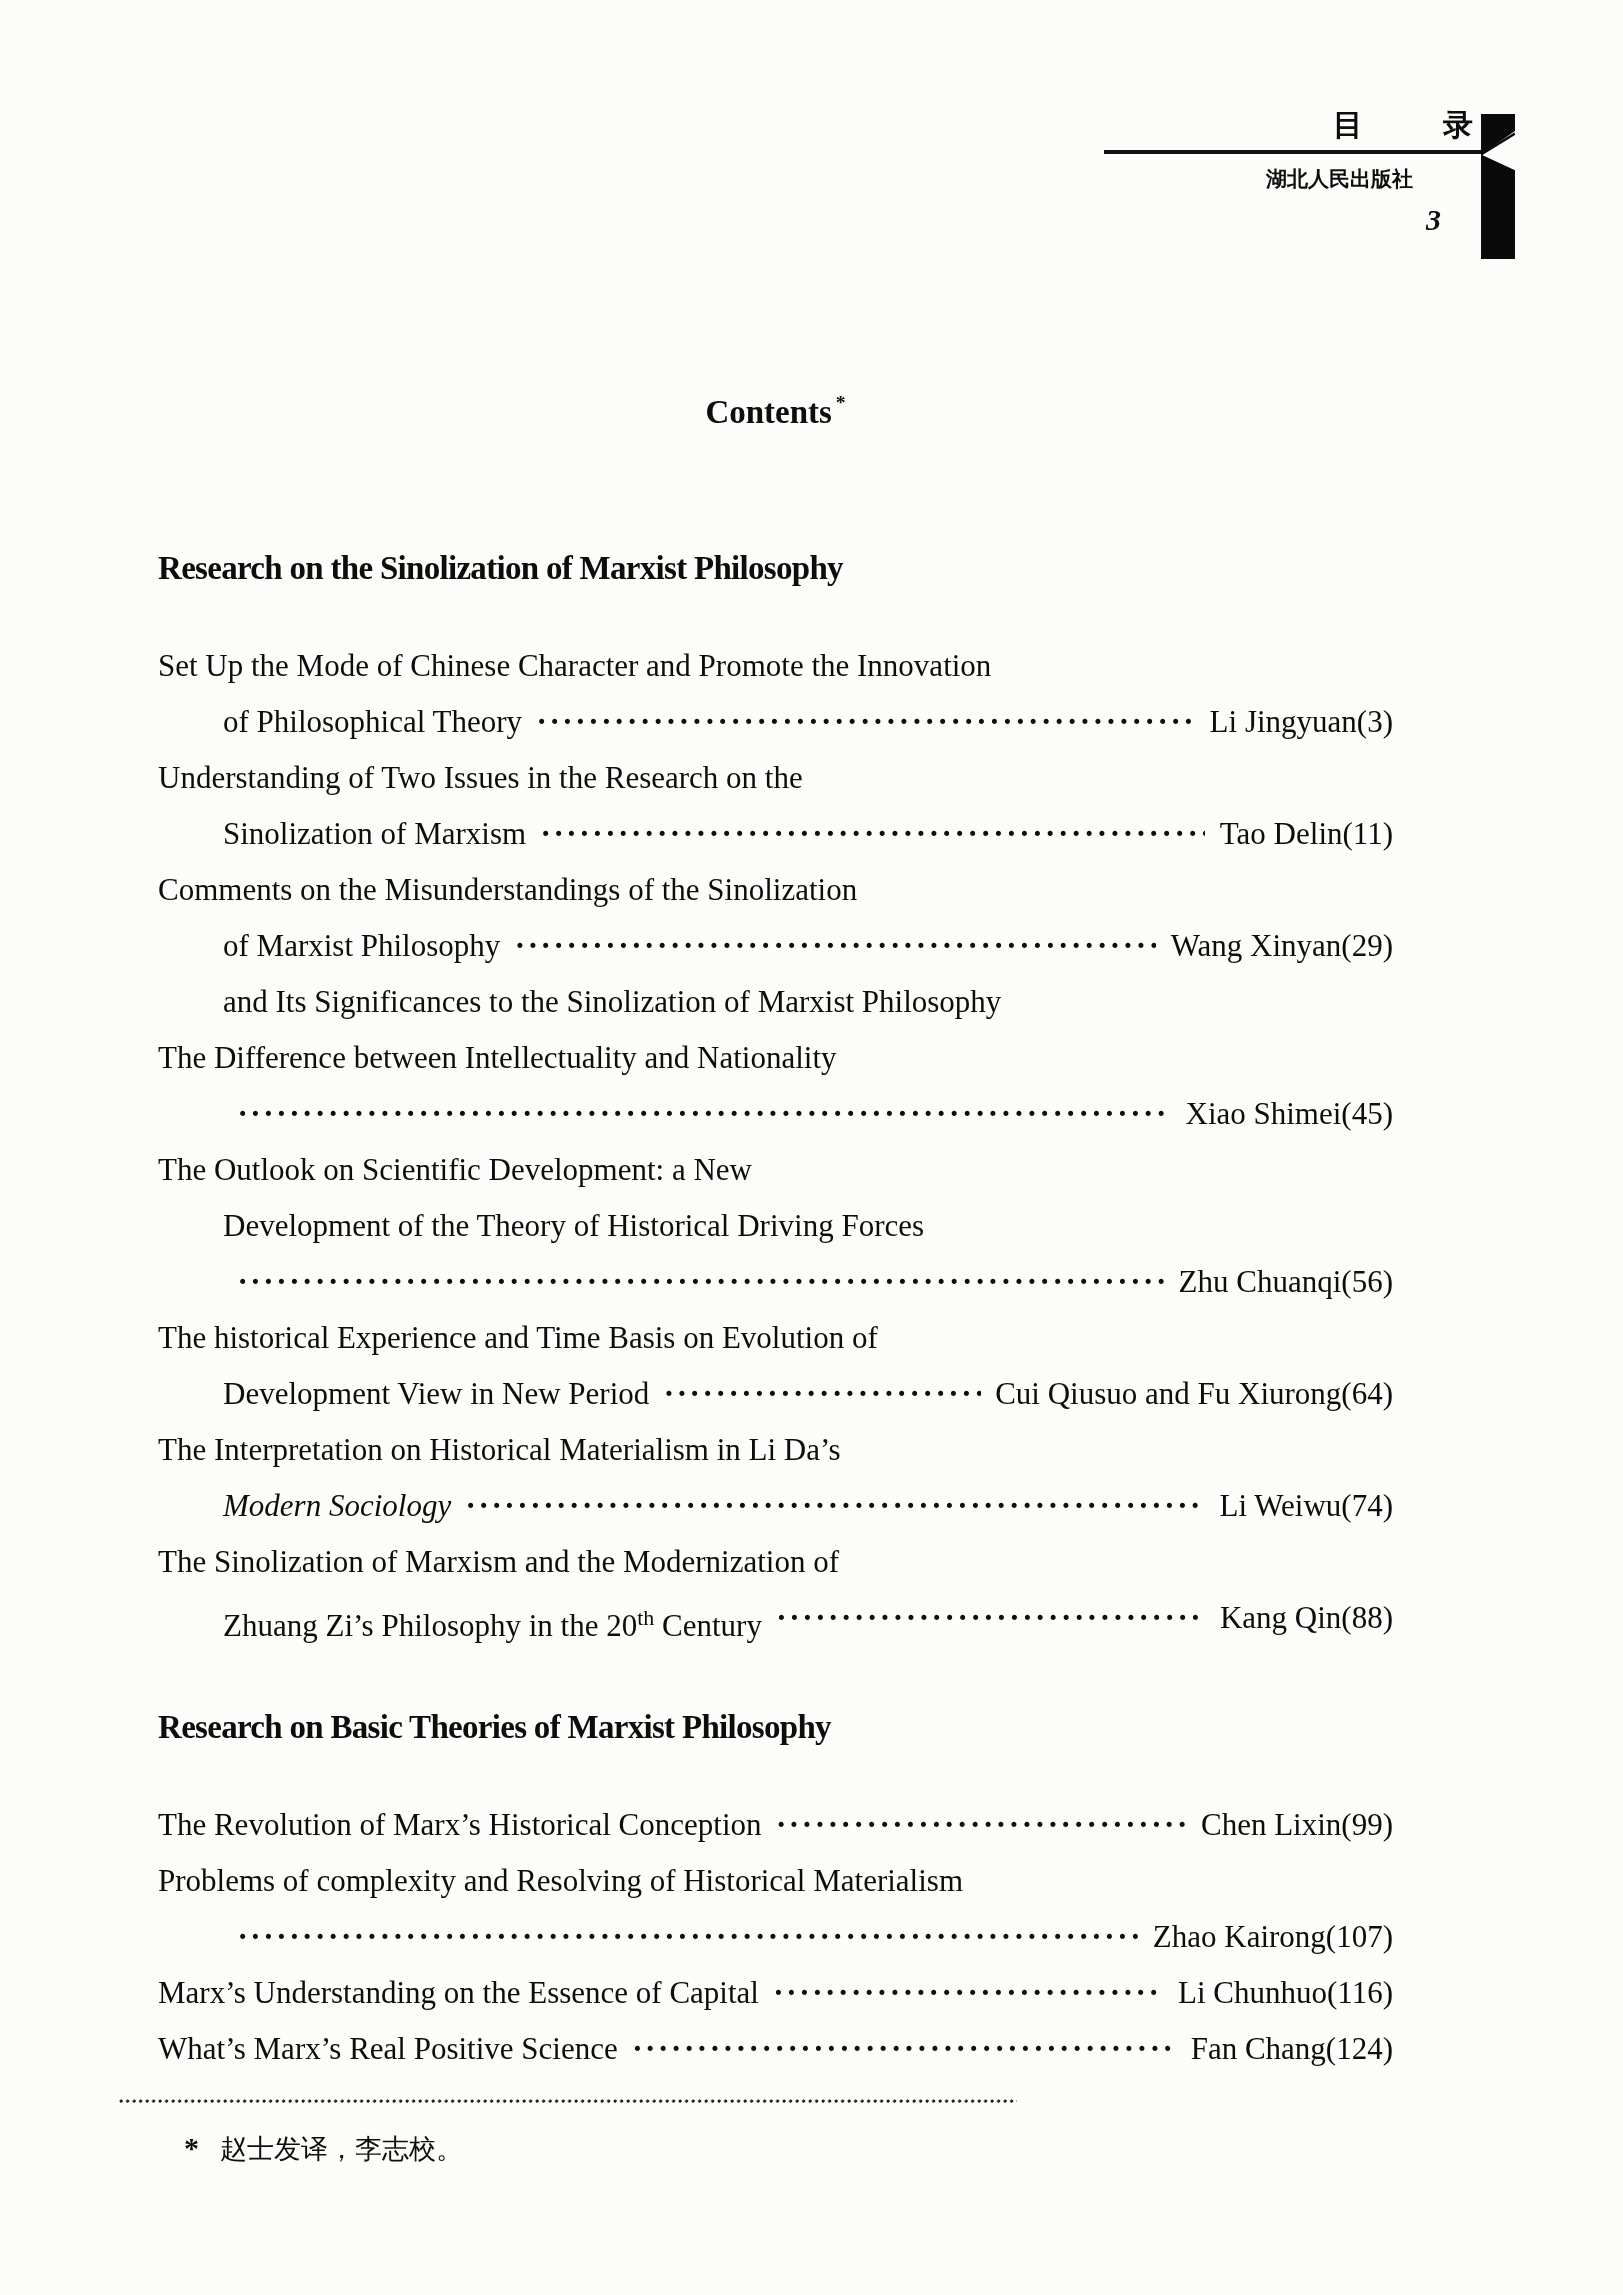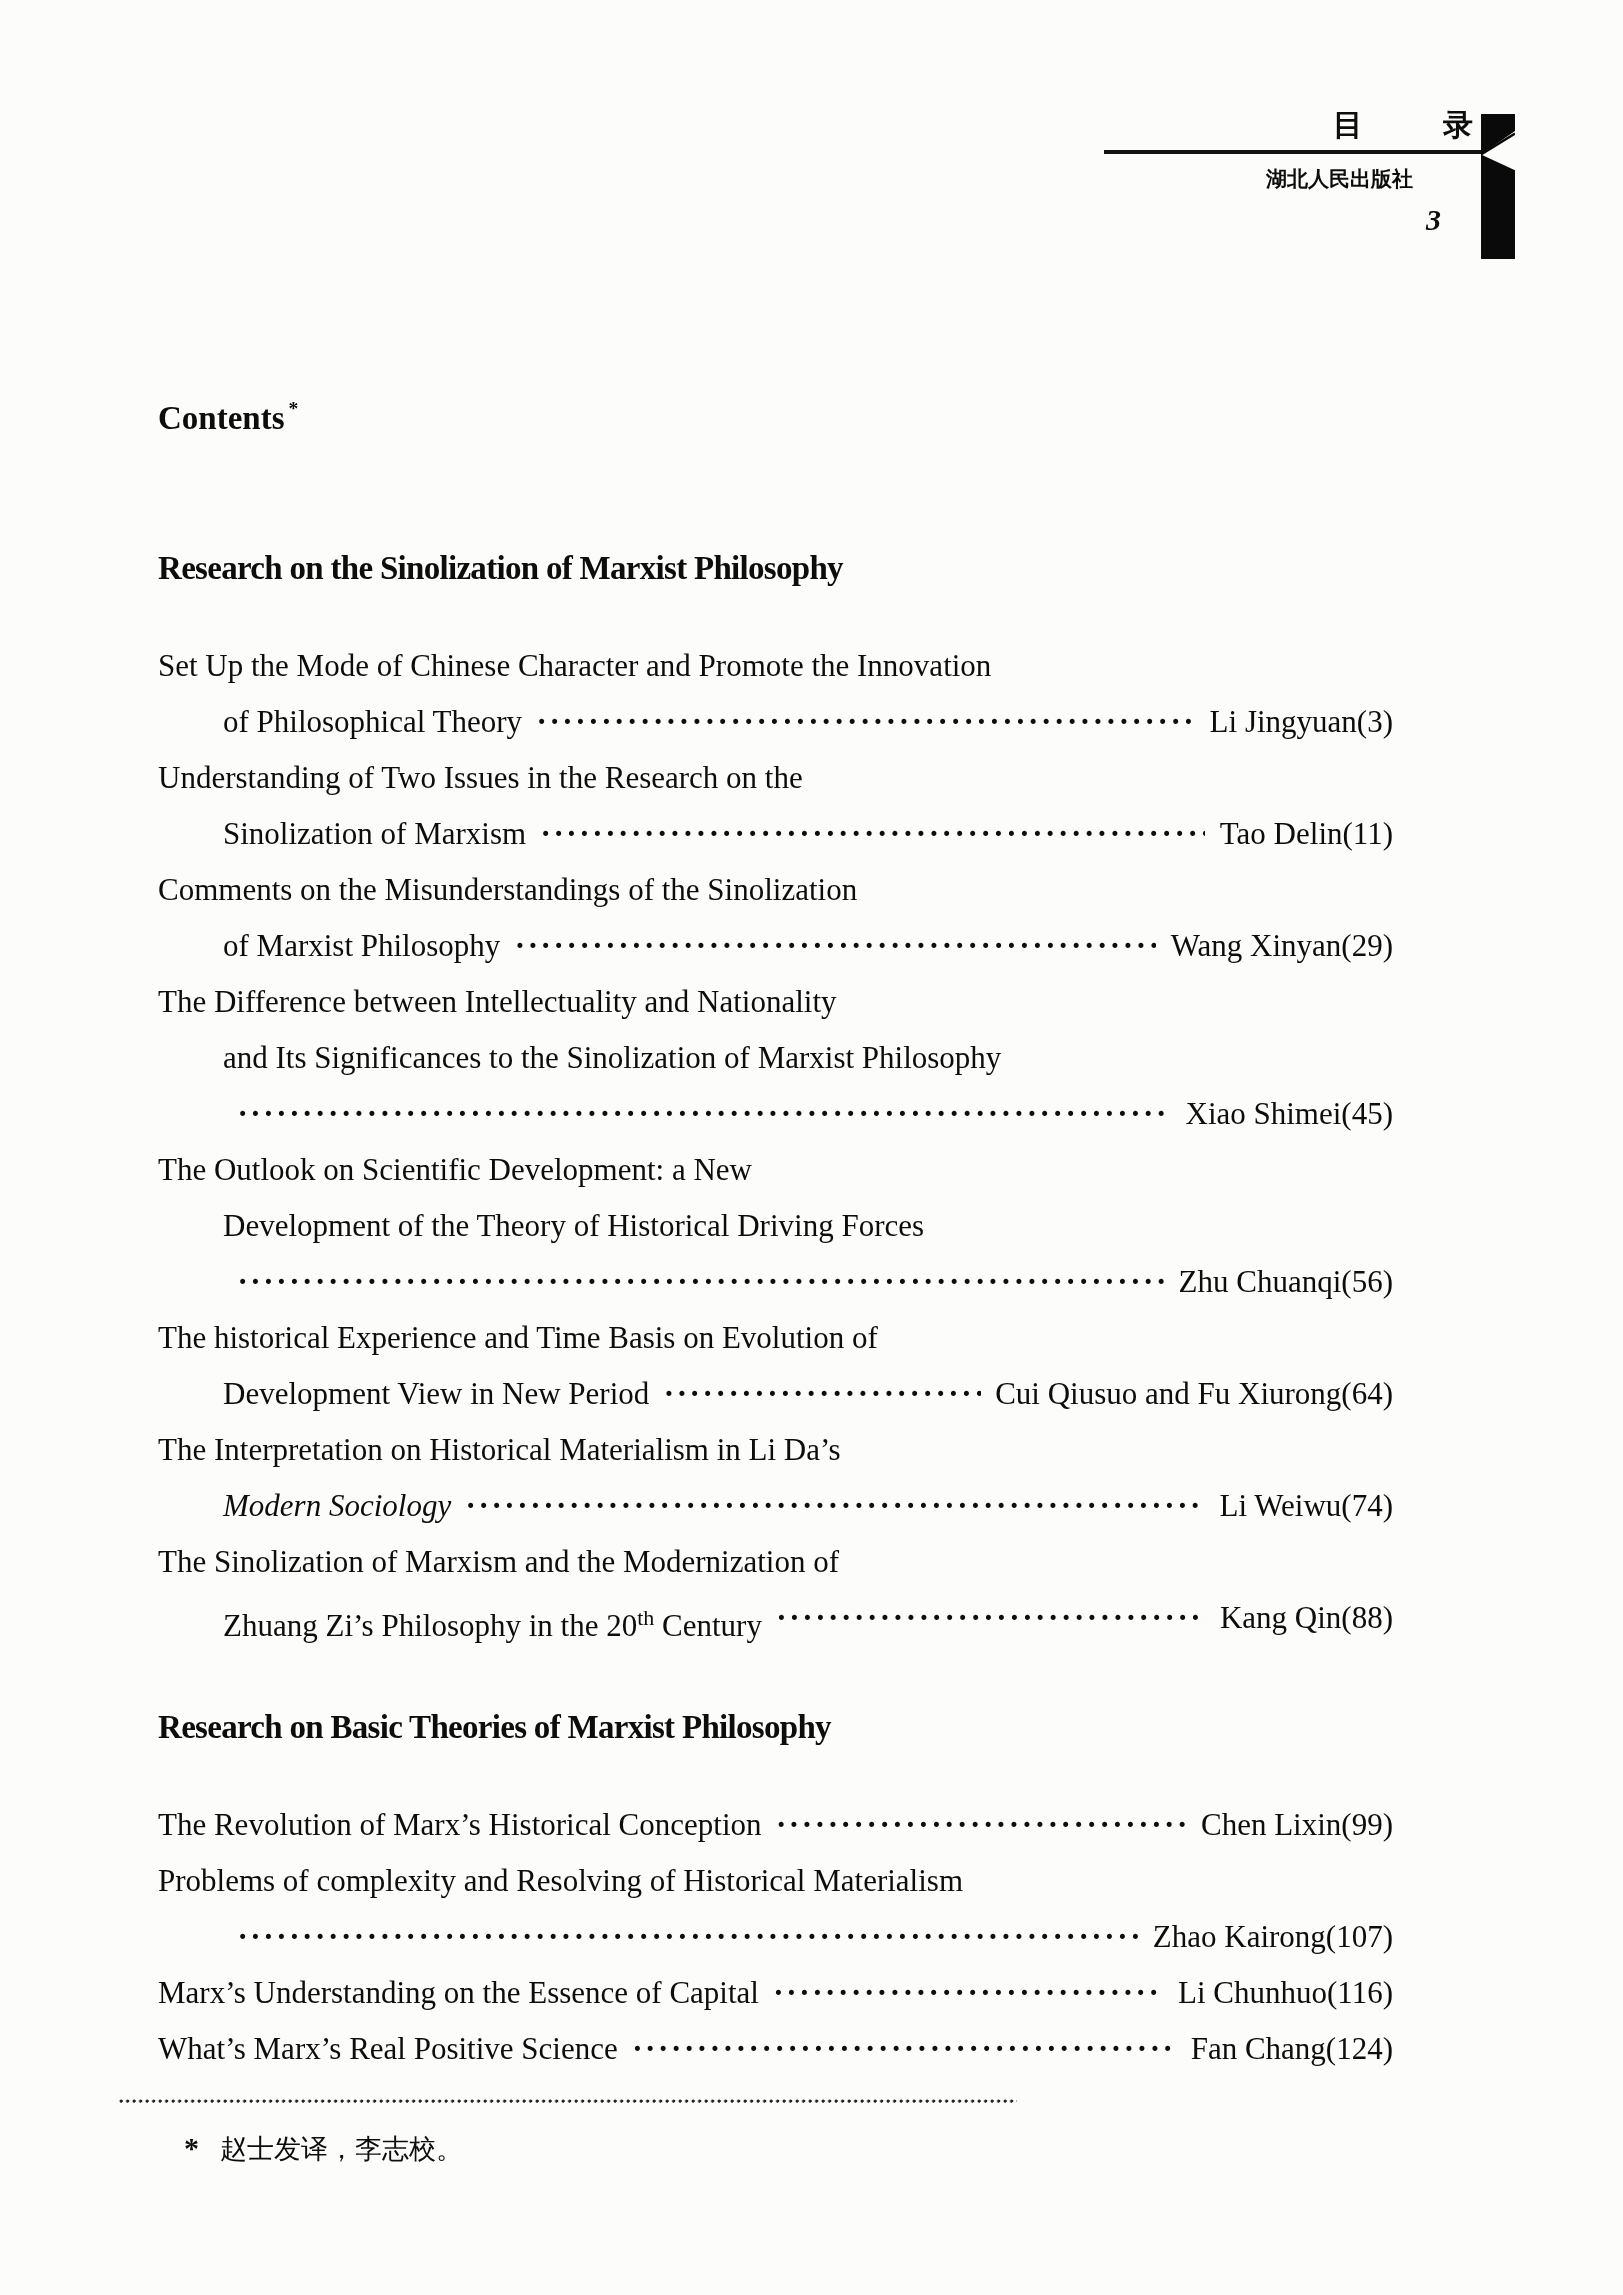--- a/index.html
+++ b/index.html
@@ -32,22 +32,22 @@
   .hdr-num {
     position:absolute; top:203px; left:1426px;
     font-size:30px; font-weight:bold; font-style:italic;
   }
   .corner-tab { position:absolute; top:114px; left:1481px; }
 
   
   .main { position:absolute; left:158px; top:376px; width:1235px; }
 
   .contents-title {
-    text-align:left; font-size:33px; font-weight:bold;
-    height:46px; line-height:66px;
+    text-align:center; font-size:33px; font-weight:bold;
+    height:46px; line-height:53px;
   }
   .contents-title sup { font-size:19.6px; vertical-align:14.4px; margin-left:3.9px; }
 
   .section-heading {
     text-align:left; font-size:33px; font-weight:bold;
     letter-spacing:-0.7px;
     margin-top:121px; height:51px; line-height:51px;
   }
   .section-heading.second { margin-top:56px; }
 
@@ -133,25 +133,25 @@
           <span class="author">Tao Delin(11)</span>
         </div>
       <div class="row">
           <span class="t">Comments on the Misunderstandings of the Sinolization</span>
         </div>
       <div class="row indent">
           <span class="t">of Marxist Philosophy</span>
           <span class="leader"></span>
           <span class="author">Wang Xinyan(29)</span>
         </div>
+      <div class="row indent">
+          <span class="t">and Its Significances to the Sinolization of Marxist Philosophy</span>
+        </div>
       <div class="row">
           <span class="t">The Difference between Intellectuality and Nationality</span>
-        </div>
-      <div class="row indent">
-          <span class="t">and Its Significances to the Sinolization of Marxist Philosophy</span>
         </div>
       <div class="row indent">
           <span class="leader"></span>
           <span class="author">Xiao Shimei(45)</span>
         </div>
       <div class="row">
           <span class="t">The Outlook on Scientific Development: a New</span>
         </div>
       <div class="row indent">
           <span class="t">Development of the Theory of Historical Driving Forces</span>

